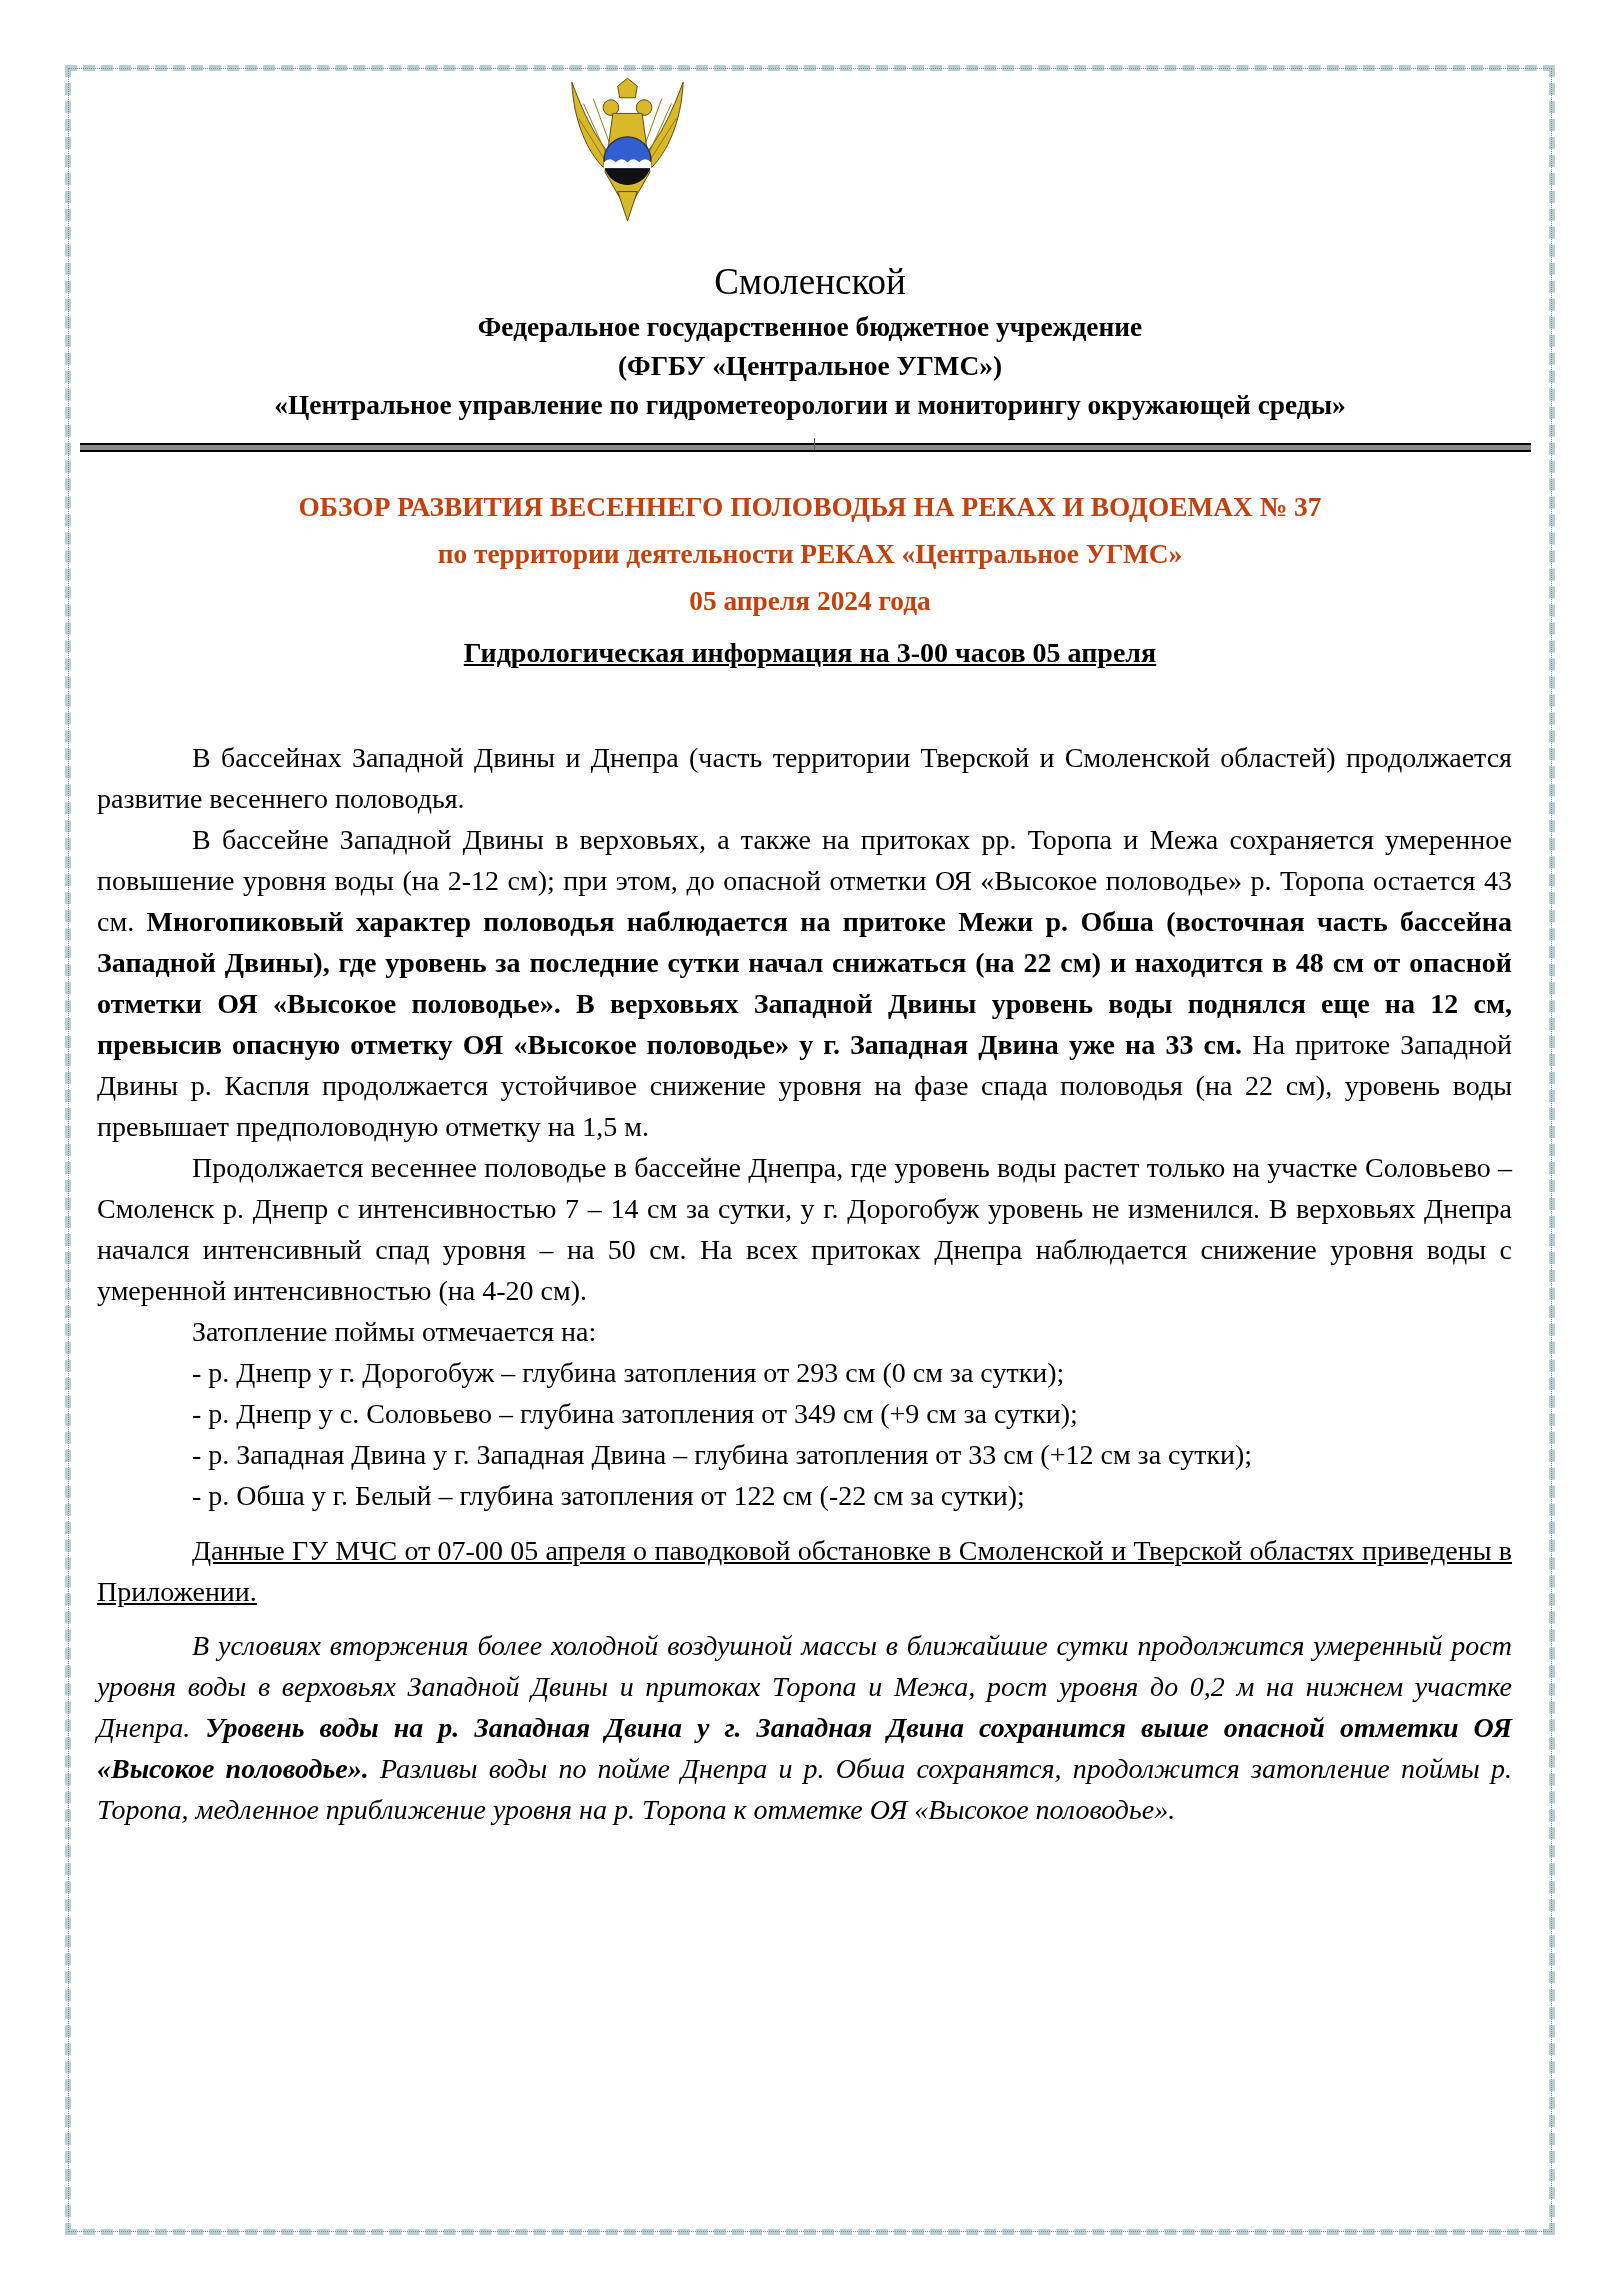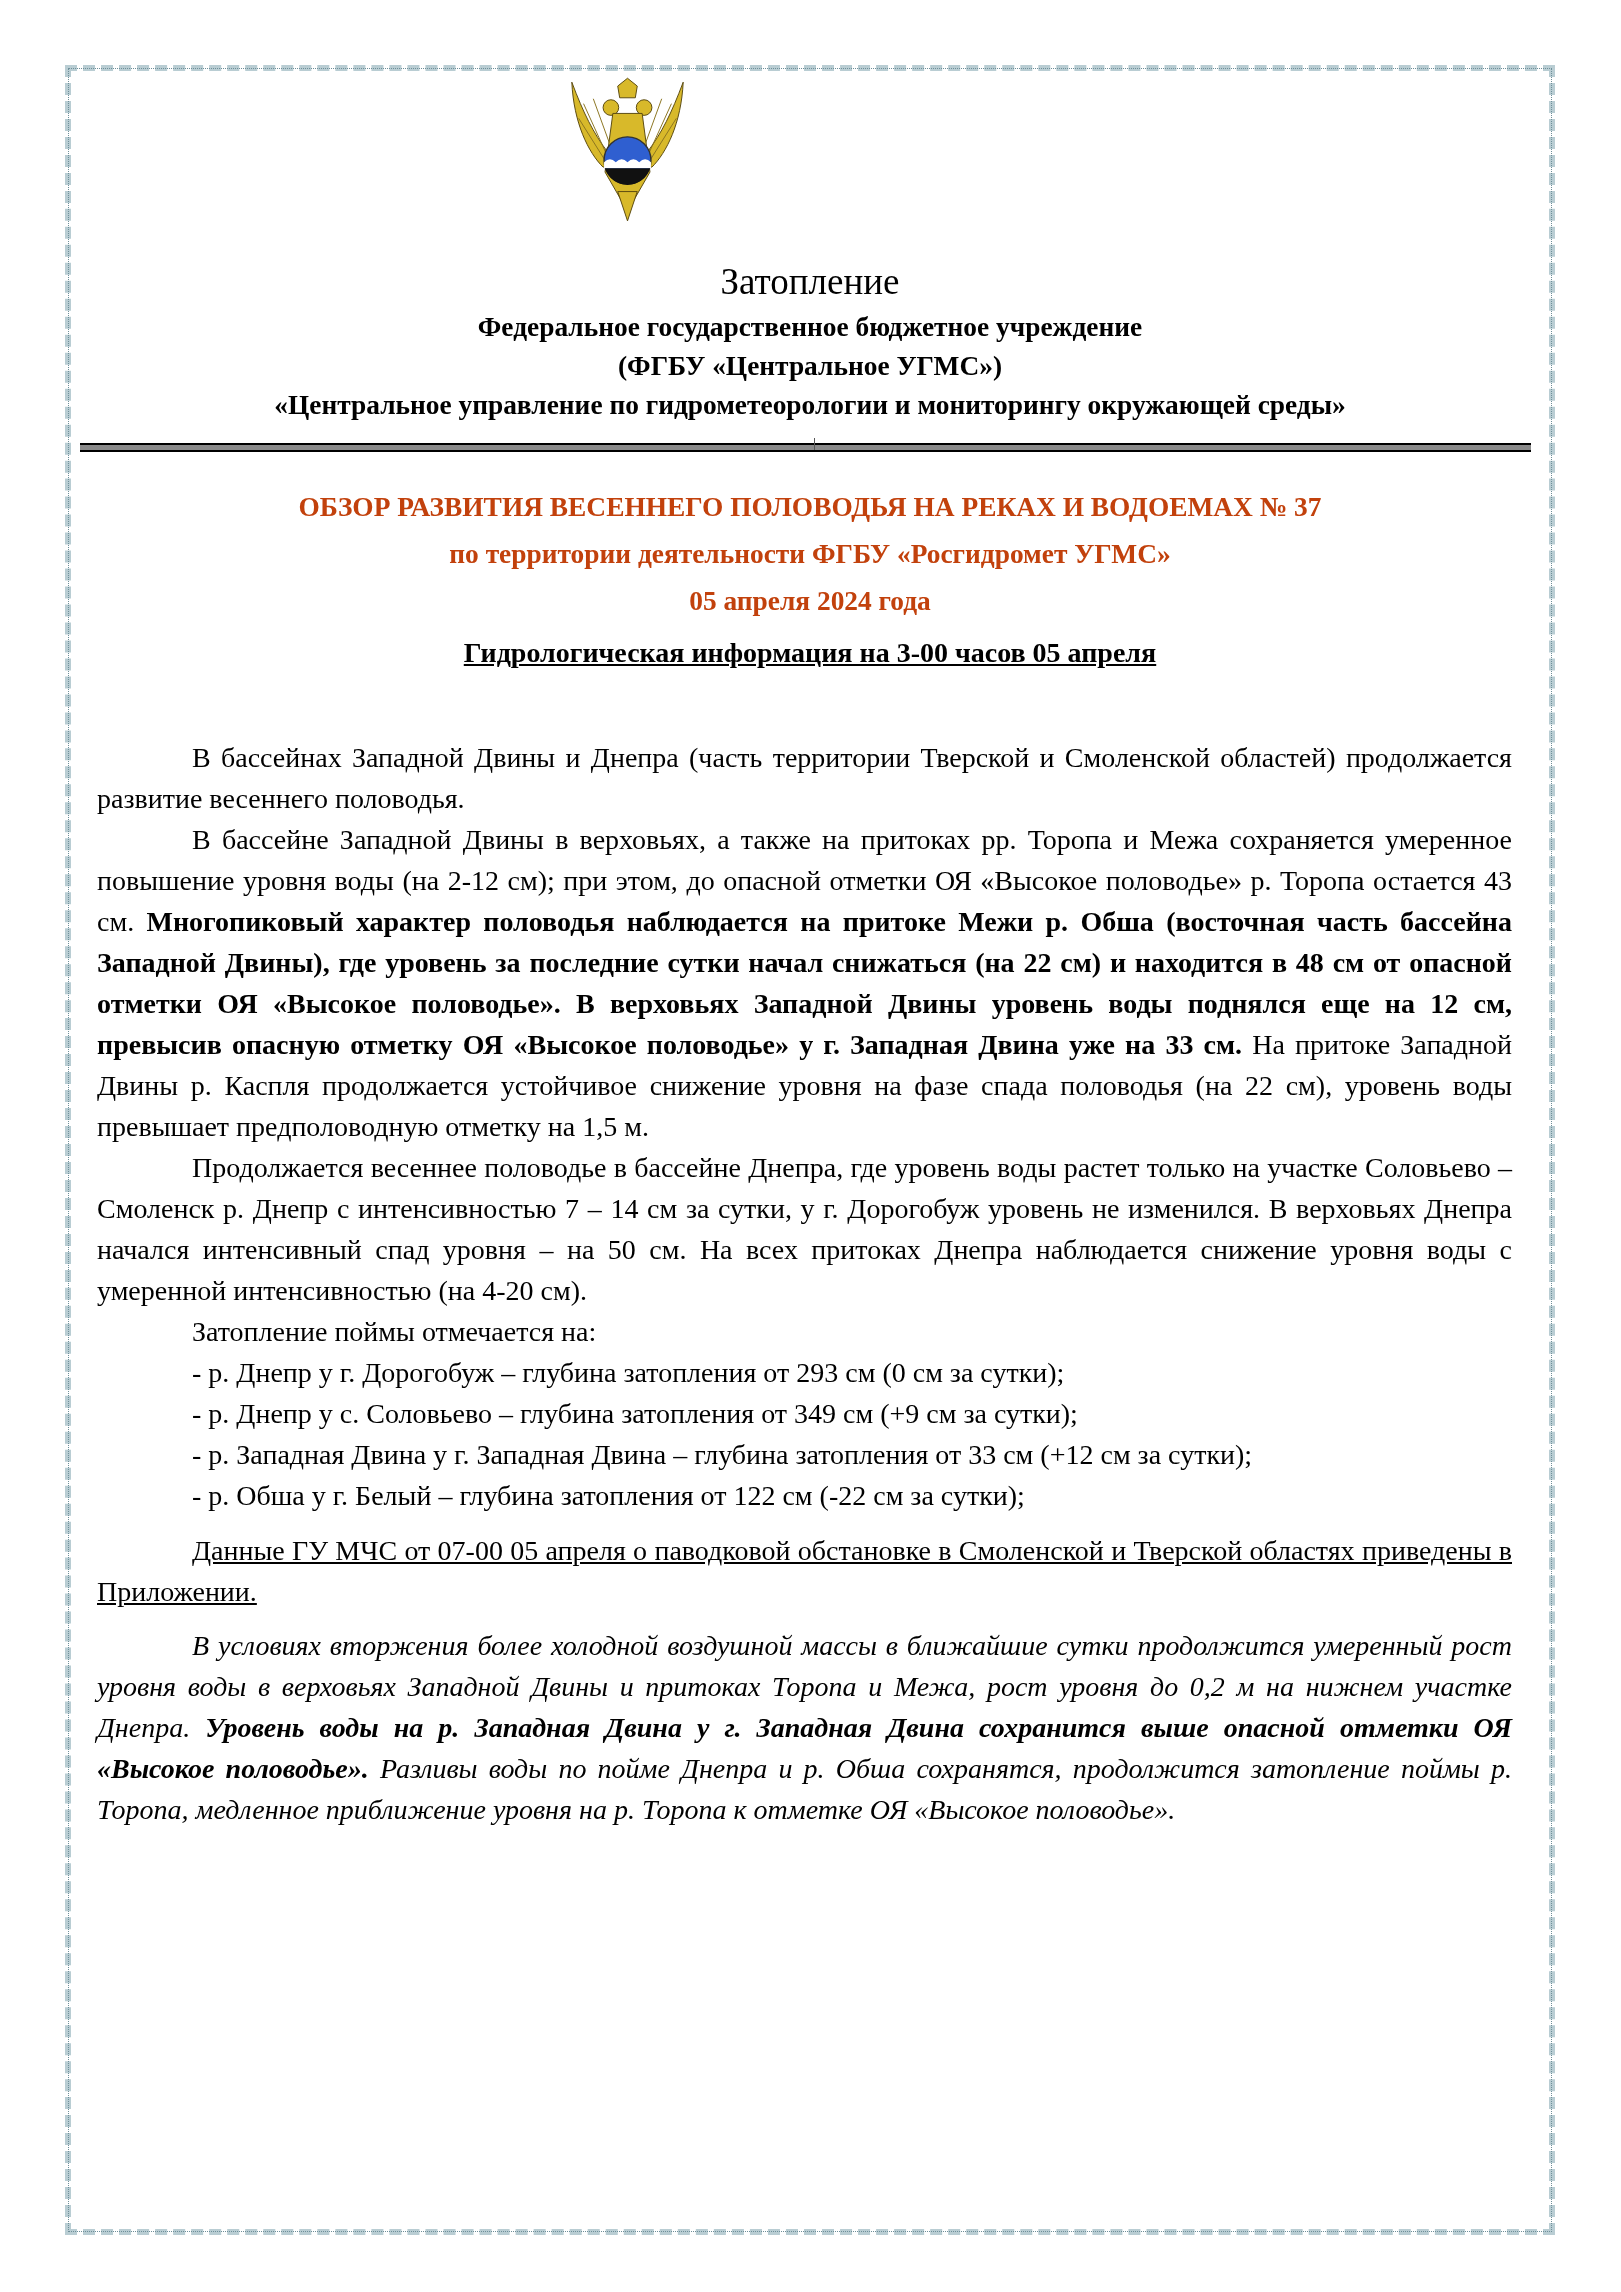--- a/index.html
+++ b/index.html
@@ -73,33 +73,33 @@
 
   <path d="M50 40 L80 40 L88 100 L65 140 L42 100 Z" fill="#d8b92a" stroke="#5a4a10" stroke-width="1"></path>
 
   <circle cx="65" cy="88" r="24" fill="#2f5fd0" stroke="#333" stroke-width="1.5"></circle>
   <path d="M41 90 Q47 84 53 90 Q59 84 65 90 Q71 84 77 90 Q83 84 89 90 L89 96 L41 96 Z" fill="#ffffff"></path>
   <path d="M42 96 L88 96 A24 24 0 0 1 42 96 Z" fill="#111"></path>
 
   <path d="M55 120 L65 150 L75 120 Z" fill="#d8b92a" stroke="#5a4a10" stroke-width="1"></path>
 </svg>
 
-<div class="header org-name">Затопление</div>
+<div class="header org-name">Смоленской</div>
 <div class="header org-block">
   <div class="org-line">Федеральное государственное бюджетное учреждение</div>
   <div class="org-line">(ФГБУ «Центральное УГМС»)</div>
   <div class="org-line">«Центральное управление по гидрометеорологии и мониторингу окружающей среды»</div>
 </div>
 
 <div class="rule"></div>
 <div class="rule-tick"></div>
 
 <div class="report-title">
   <div>ОБЗОР РАЗВИТИЯ ВЕСЕННЕГО ПОЛОВОДЬЯ НА РЕКАХ И ВОДОЕМАХ № 37</div>
-  <div>по территории деятельности ФГБУ «Росгидромет УГМС»</div>
+  <div>по территории деятельности РЕКАХ «Центральное УГМС»</div>
   <div>05 апреля 2024 года</div>
 </div>
 
 <div class="info-heading">Гидрологическая информация на 3-00 часов 05 апреля</div>
 
 <div class="content">
   <p class="p">В бассейнах Западной Двины и Днепра (часть территории Тверской и Смоленской областей) продолжается развитие весеннего половодья.</p>
   <p class="p"><span>В бассейне Западной Двины в верховьях, а также на притоках рр. Торопа и Межа сохраняется умеренное повышение уровня воды (на 2-12 см); при этом, до опасной отметки ОЯ «Высокое половодье» р. Торопа остается 43 см. </span><b>Многопиковый характер половодья наблюдается на притоке Межи р. Обша (восточная часть бассейна Западной Двины), где уровень за последние сутки начал снижаться (на 22 см) и находится в 48 см от опасной отметки ОЯ «Высокое половодье». В верховьях Западной Двины уровень воды поднялся еще на 12 см, превысив опасную отметку ОЯ «Высокое половодье» у г. Западная Двина уже на 33 см.</b><span>  На притоке Западной Двины  р. Каспля продолжается устойчивое снижение уровня на фазе спада половодья (на 22 см), уровень воды превышает предполоводную отметку на 1,5 м.</span></p>
   <p class="p">Продолжается весеннее половодье в бассейне Днепра, где уровень воды растет только на участке Соловьево – Смоленск р. Днепр с интенсивностью  7 – 14 см за сутки, у г. Дорогобуж уровень не изменился.  В верховьях Днепра начался интенсивный спад уровня – на 50 см. На всех притоках Днепра наблюдается снижение уровня воды с умеренной интенсивностью (на 4-20 см).</p>
   <p class="list-item">Затопление поймы отмечается на:</p>

